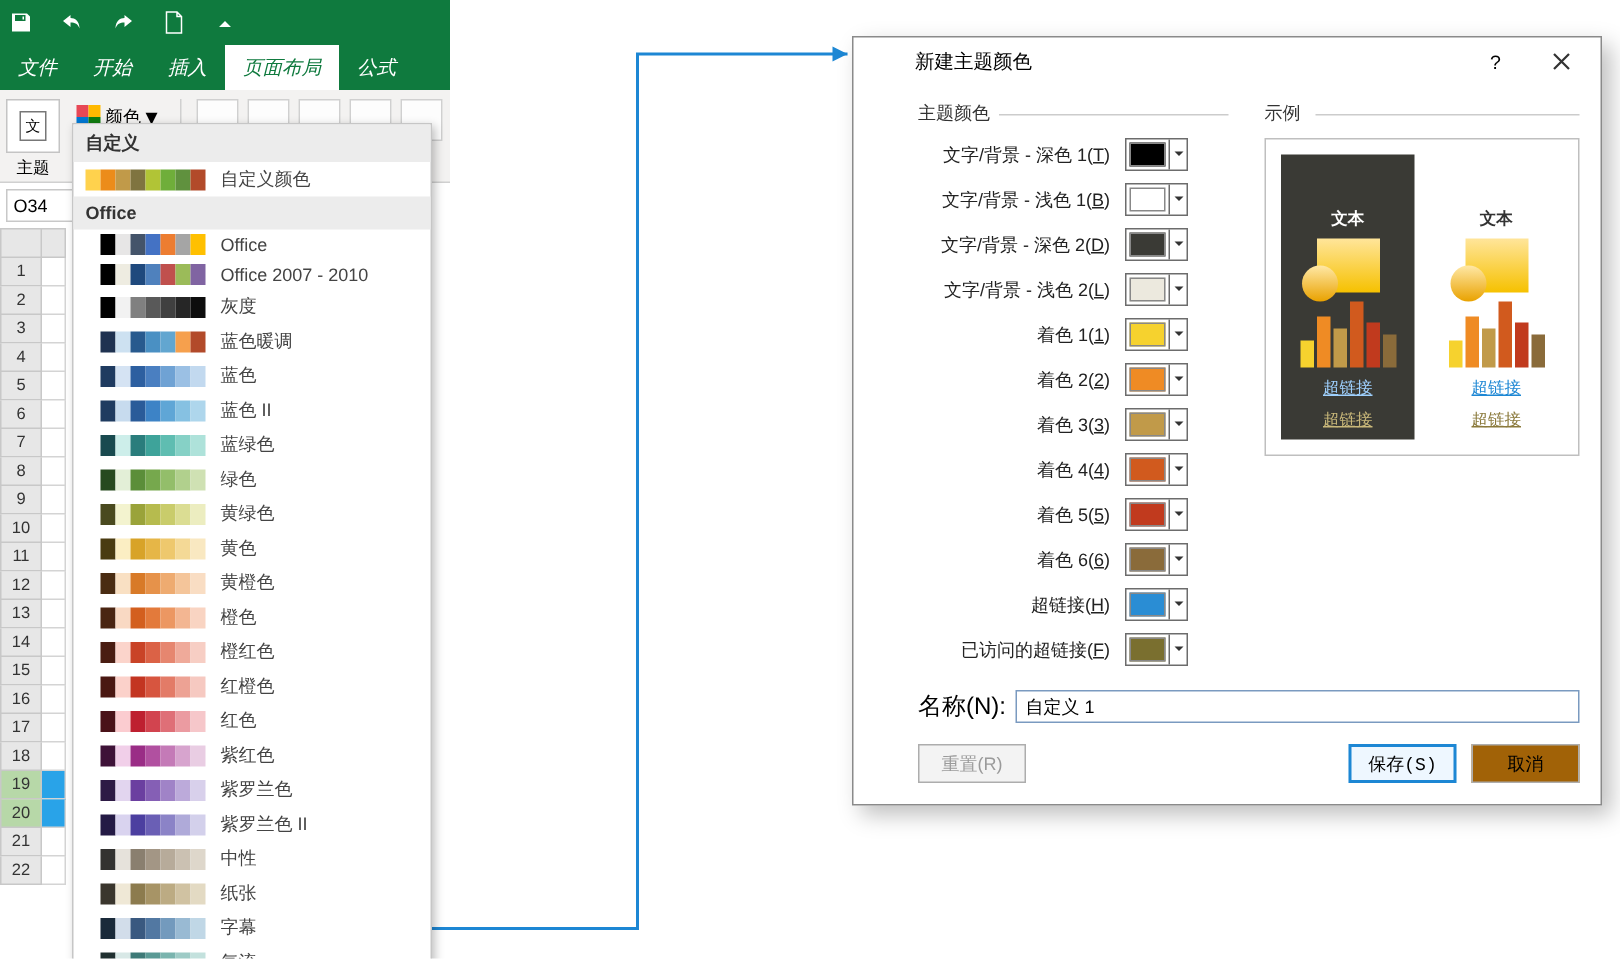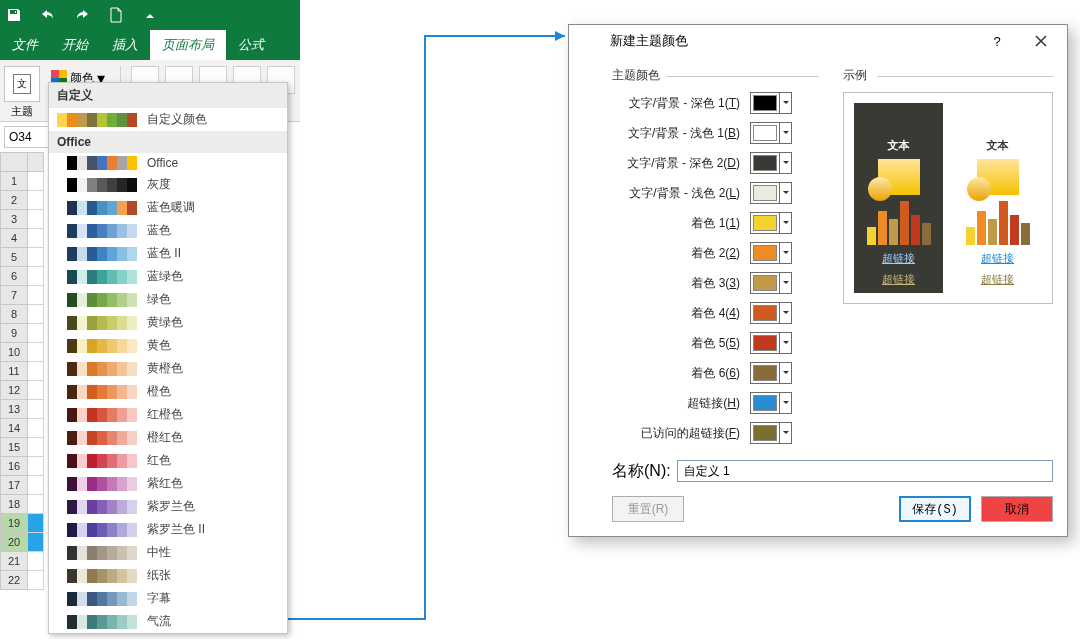--- a/index.html
+++ b/index.html
@@ -88,21 +88,21 @@
   .pv-link.h { color:#1d87d4;}
   .pv-card.dark .pv-link.h{color:#9fd1ff;}
   .pv-link.f { color:#8b7a3c;}
   .pv-card.dark .pv-link.f{color:#c9b87a;}
 
   .name-row { display:flex; align-items:center; gap:6px; margin-top:16px;}
   .name-row label { font-size:16px;}
   .name-row input { flex:1; height:22px; border:1px solid #7a9ac0; padding:0 6px; font-size:12px;}
   .btn-row { display:flex; align-items:center; margin-top:14px; gap:10px;}
   .btn-row .spacer{flex:1;}
-  .dlg-btn { min-width:72px; height:26px; font-size:12px; background:#ef4444; border:1px solid #adadad; cursor:pointer;}
+  .dlg-btn { min-width:72px; height:26px; font-size:12px; background:#a16207; border:1px solid #adadad; cursor:pointer;}
   .dlg-btn.primary { border:2px solid #1d87d4; background:#eef7ff;font-family:Liberation Mono, monospace;}
   .dlg-btn.disabled { color:#9a9a9a; background:#f3f3f3;}
 </style>
 </head>
 <body>
 
 <div class="excel-window">
   <div class="titlebar">
     <span class="ico">
         <svg viewBox="0 0 16 16">
@@ -249,20 +249,33 @@
           <span style="background:#ed7d31"></span>
           <span style="background:#a5a5a5"></span>
           <span style="background:#ffc000"></span>
         </span>
      <span class="lbl">Office</span>
    </div>
       <div class="theme-row">
      <span class="sw">
           <span style="background:#ffffff"></span>
           <span style="background:#000000"></span>
+          <span style="background:#eeece1"></span>
+          <span style="background:#1f497d"></span>
+          <span style="background:#4f81bd"></span>
+          <span style="background:#c0504d"></span>
+          <span style="background:#9bbb59"></span>
+          <span style="background:#8064a2"></span>
+        </span>
+     <span class="lbl">Office 2007 - 2010</span>
+   </div>
+      <div class="theme-row">
+     <span class="sw">
+          <span style="background:#ffffff"></span>
+          <span style="background:#000000"></span>
           <span style="background:#f2f2f2"></span>
           <span style="background:#808080"></span>
           <span style="background:#595959"></span>
           <span style="background:#404040"></span>
           <span style="background:#262626"></span>
           <span style="background:#0d0d0d"></span>
         </span>
      <span class="lbl">灰度</span>
    </div>
       <div class="theme-row">
@@ -378,42 +391,42 @@
           <span style="background:#e37a3b"></span>
           <span style="background:#ec9762"></span>
           <span style="background:#f3b692"></span>
           <span style="background:#f9d4c2"></span>
         </span>
      <span class="lbl">橙色</span>
    </div>
       <div class="theme-row">
      <span class="sw">
           <span style="background:#ffffff"></span>
+          <span style="background:#4a1d12"></span>
+          <span style="background:#fbd4cb"></span>
+          <span style="background:#c94327"></span>
+          <span style="background:#db6246"></span>
+          <span style="background:#e6866f"></span>
+          <span style="background:#efaa9a"></span>
+          <span style="background:#f7cec4"></span>
+        </span>
+     <span class="lbl">橙红色</span>
+   </div>
+      <div class="theme-row">
+     <span class="sw">
+          <span style="background:#ffffff"></span>
           <span style="background:#4a1812"></span>
           <span style="background:#fbd1ca"></span>
           <span style="background:#c33521"></span>
           <span style="background:#d7553f"></span>
           <span style="background:#e37b67"></span>
           <span style="background:#edA294"></span>
           <span style="background:#f6c9c1"></span>
         </span>
      <span class="lbl">红橙色</span>
-   </div>
-      <div class="theme-row">
-     <span class="sw">
-          <span style="background:#ffffff"></span>
-          <span style="background:#4a1d12"></span>
-          <span style="background:#fbd4cb"></span>
-          <span style="background:#c94327"></span>
-          <span style="background:#db6246"></span>
-          <span style="background:#e6866f"></span>
-          <span style="background:#efaa9a"></span>
-          <span style="background:#f7cec4"></span>
-        </span>
-     <span class="lbl">橙红色</span>
    </div>
       <div class="theme-row">
      <span class="sw">
           <span style="background:#ffffff"></span>
           <span style="background:#4a1218"></span>
           <span style="background:#fbccd0"></span>
           <span style="background:#be2030"></span>
           <span style="background:#d2444f"></span>
           <span style="background:#df6f77"></span>
           <span style="background:#eb9ba1"></span>

